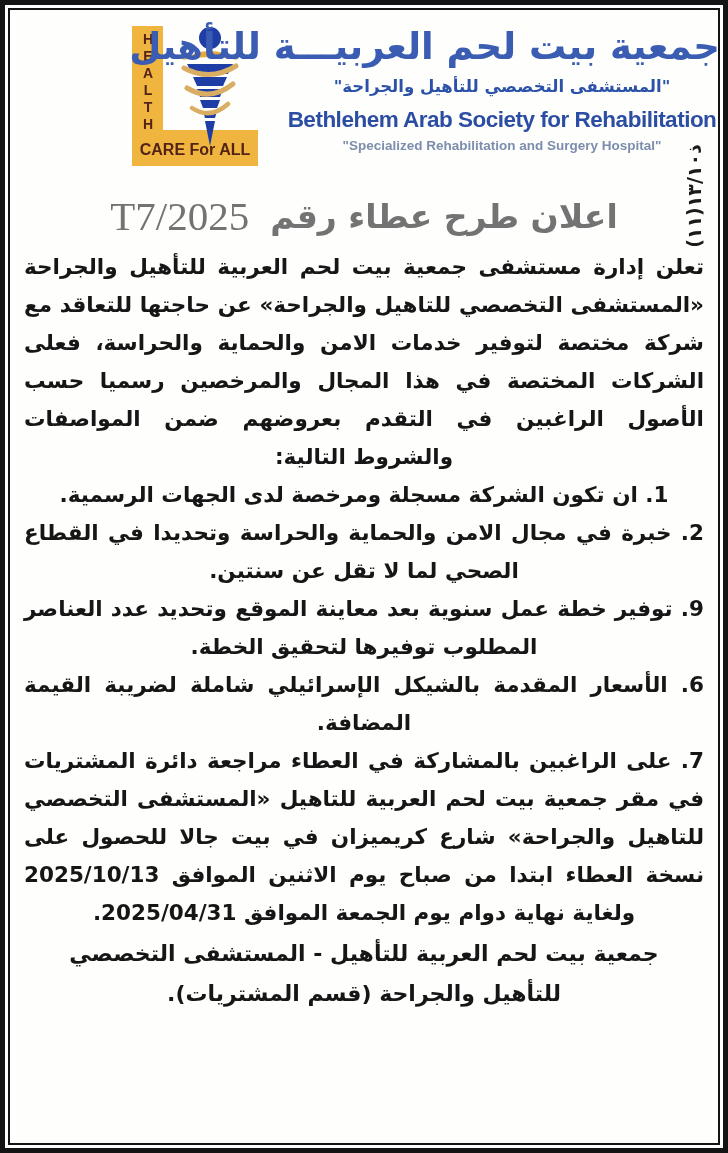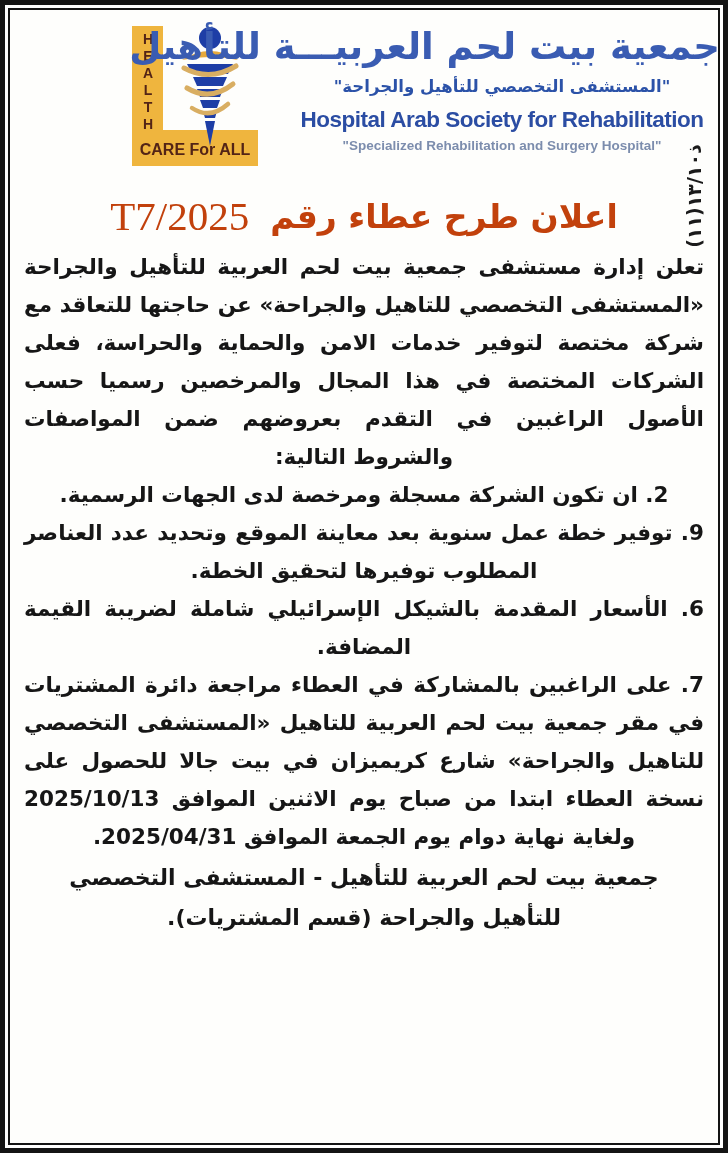--- a/index.html
+++ b/index.html
@@ -47,21 +47,21 @@
     position:absolute; left:566px; top:178px; width:250px; height:26px;
     transform:rotate(-90deg);
     direction:rtl; text-align:center;
     font-size:19px; font-weight:bold; color:#1a1a1a; letter-spacing:5px;
     white-space:nowrap;
   }
 
   
   .title-row {
     direction:rtl; text-align:center; margin:6px 0 8px 0;
-    color:#c2410c;
+    color:#737373;
   }
   .title-ar { font-size:33px; font-weight:bold; letter-spacing:-1px; }
   .title-num {
     font-family:"Liberation Serif", serif; font-size:41px; font-weight:normal;
     margin-right:16px; display:inline-block; vertical-align:-2px;
   }
 
   
   .body-text {
     direction:rtl; color:#161616;
@@ -119,33 +119,34 @@
           <polygon points="81,99 91,99 86,124 81,99" fill="#1e3ea6"></polygon>
           <path d="M60 46 Q86 60 112 44" fill="none" stroke="#d9ae62" stroke-width="5" stroke-linecap="round"></path>
           <path d="M63 66 Q86 80 109 62" fill="none" stroke="#d9ae62" stroke-width="5" stroke-linecap="round"></path>
           <path d="M68 86 Q86 98 104 82" fill="none" stroke="#d9ae62" stroke-width="4.5" stroke-linecap="round"></path>
         </g>
       </svg>
 
       <div class="header-text">
         <div class="org-ar" dir="rtl">جمعية بيت لحم العربيـــة للتأهيل</div>
         <div class="hosp-ar" dir="rtl">"المستشفى التخصصي للتأهيل والجراحة"</div>
-        <div class="org-en">Hospital Arab Society for Rehabilitation</div>
+        <div class="org-en">Bethlehem Arab Society for Rehabilitation</div>
         <div class="hosp-en">"Specialized Rehabilitation and Surgery Hospital"</div>
       </div>
     </div>
 
     <div class="title-row" dir="rtl">
       <span class="title-ar">اعلان طرح عطاء  رقم</span>
       <span class="title-num" dir="ltr">T7/2025</span>
     </div>
 
     <div class="body-text" dir="rtl">
       <p>تعلن إدارة مستشفى جمعية بيت لحم العربية للتأهيل والجراحة «المستشفى التخصصي للتاهيل والجراحة» عن حاجتها للتعاقد مع شركة مختصة لتوفير خدمات الامن والحماية والحراسة، فعلى الشركات المختصة في هذا المجال والمرخصين رسميا حسب الأصول الراغبين في التقدم بعروضهم ضمن المواصفات والشروط التالية:</p>
-      <p>2. ان تكون الشركة مسجلة ومرخصة لدى الجهات الرسمية.</p>
+      <p>1. ان تكون الشركة مسجلة ومرخصة لدى الجهات الرسمية.</p>
+      <p>2. خبرة في مجال الامن والحماية والحراسة وتحديدا في القطاع الصحي لما لا تقل عن سنتين.</p>
       <p>9. توفير خطة عمل سنوية بعد معاينة الموقع وتحديد عدد العناصر المطلوب توفيرها لتحقيق الخطة.</p>
       <p>6. الأسعار المقدمة بالشيكل الإسرائيلي شاملة لضريبة القيمة المضافة.</p>
       <p>7. على الراغبين بالمشاركة في العطاء مراجعة دائرة المشتريات في مقر جمعية بيت لحم العربية للتاهيل «المستشفى التخصصي للتاهيل والجراحة» شارع كريميزان في بيت جالا للحصول على نسخة العطاء ابتدا من صباح يوم الاثنين الموافق 2025/10/13 ولغاية نهاية دوام يوم الجمعة الموافق 2025/04/31.</p>
     </div>
 
     <div class="signature" dir="rtl">جمعية بيت لحم العربية للتأهيل - المستشفى التخصصي للتأهيل والجراحة (قسم المشتريات).</div>
 
   </div>
 
   <div class="side-ref">ذ١٣/١٠(١١)</div>

